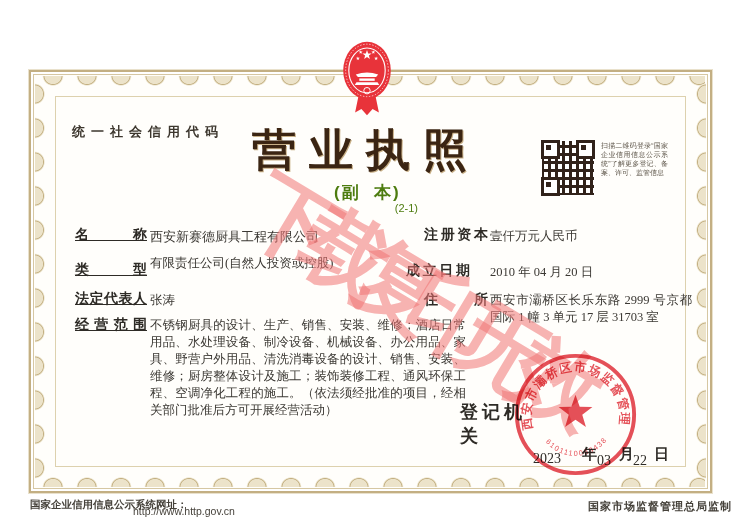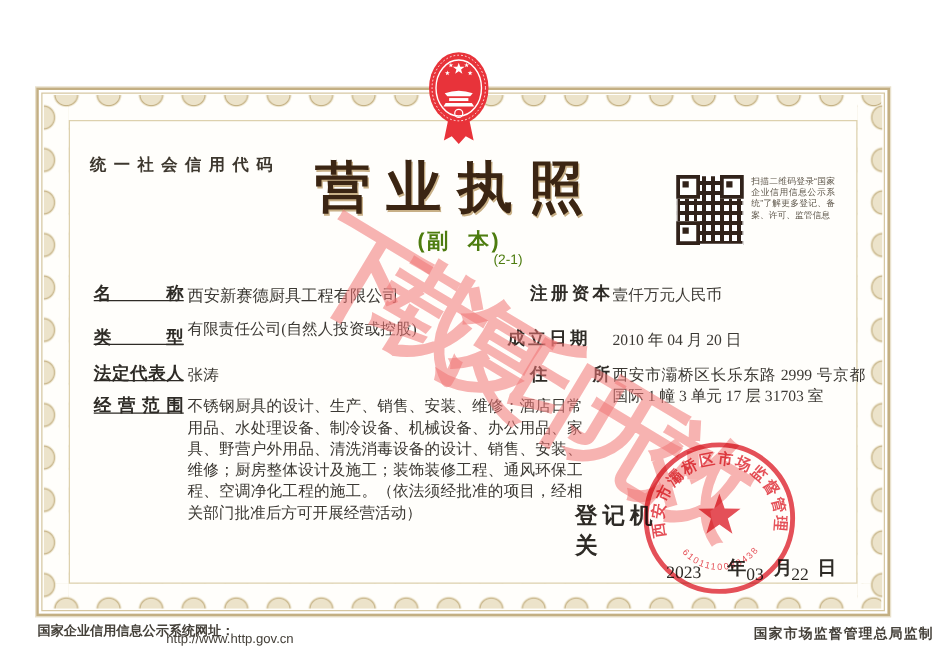--- a/index.html
+++ b/index.html
@@ -68,21 +68,21 @@
   .watermark{left:100px;top:230px;width:580px;text-align:center;font-size:88px;font-weight:bold;
              letter-spacing:-26px;padding-left:26px;color:rgba(240,116,116,.55);
              transform:rotate(31deg);font-family:"DejaVu Serif",serif;z-index:40;
              pointer-events:none;white-space:nowrap;}
 
   
   .foot{color:#45413a;}
   .foot-left-label{left:30px;top:498px;font-size:10.5px;font-weight:bold;}
   .foot-left-url{left:133px;top:505px;font-size:10.5px;}
   .foot-mid{left:358px;top:499px;width:210px;font-size:9.5px;line-height:12px;font-weight:bold;}
-  .foot-right{left:588px;top:499px;font-size:11px;font-weight:bold;letter-spacing:1px;margin-left:15px;}
+  .foot-right{left:588px;top:499px;font-size:11px;font-weight:bold;letter-spacing:1px;}
 </style>
 </head>
 <body>
 
 <div class="stage">
 
   <div class="frame">
     <div class="sc t"></div>
     <div class="sc b"></div>
     <div class="sc l"></div>

